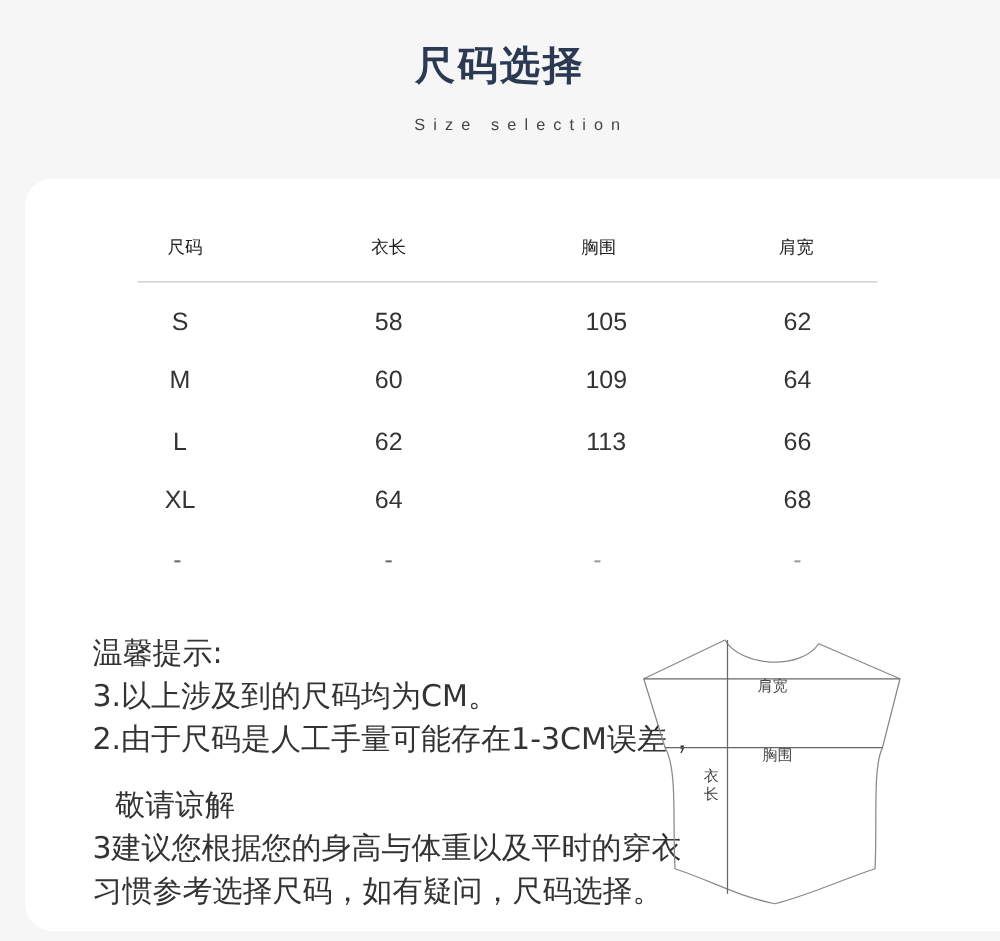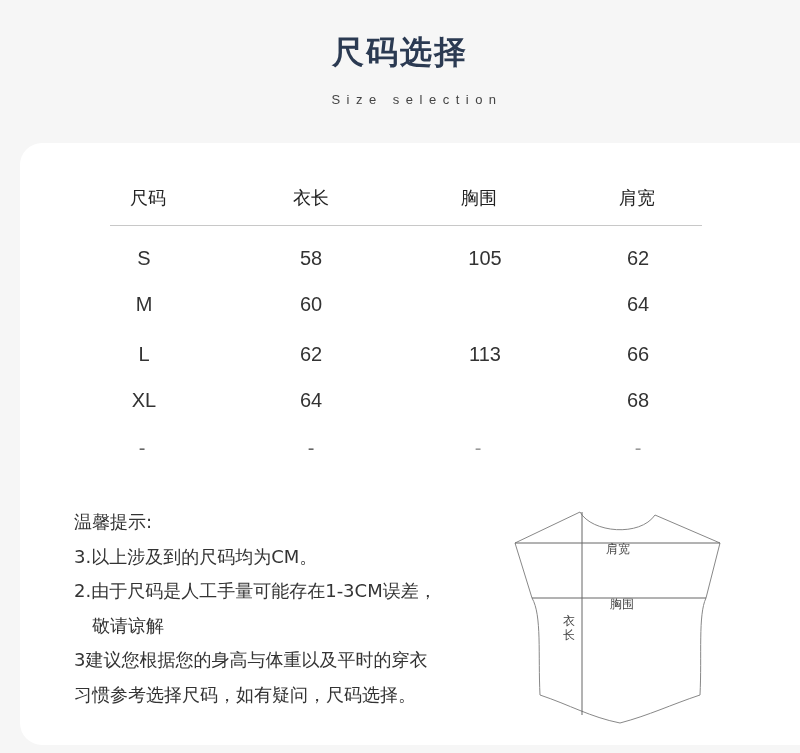--- a/index.html
+++ b/index.html
@@ -2,27 +2,27 @@
 <html><head>
 <meta charset="utf-8">
 <style>
   html,body{margin:0;padding:0;}
   body{width:800px;height:753px;background:#f6f6f6;position:relative;overflow:hidden;font-family:"DejaVu Sans","Liberation Sans",sans-serif;color:#222;}
   .title{position:absolute;top:24px;left:0;width:800px;text-align:center;font-size:32px;font-weight:bold;color:#2b3a52;letter-spacing:2px;line-height:56px;}
   .subtitle{position:absolute;top:92px;left:0;width:834px;text-align:center;font-size:13px;letter-spacing:6.5px;color:#444;font-family:"Liberation Sans",sans-serif;}
   .card{position:absolute;left:20px;top:143px;width:800px;height:602px;background:#fff;border-radius:22px;}
   .thead{position:absolute;top:186px;left:0;width:800px;height:24px;}
   .cell{position:absolute;width:120px;text-align:center;transform:translateX(-50%);}
-  .th{font-size:18px;color:#222;top:0;line-height:24px;}
+  .th{font-size:14px;color:#222;top:0;line-height:24px;}
   .rule{position:absolute;left:110px;top:225px;width:592px;height:1px;background:#c8c8c8;}
   .row{position:absolute;left:0;width:800px;height:28px;}
   .td{font-size:20px;color:#333;line-height:28px;top:0;font-family:"Liberation Sans",sans-serif;font-weight:300;}
-  .tips{position:absolute;left:74px;top:505px;font-size:18px;color:#333;line-height:34.5px;}
+  .tips{position:absolute;left:74px;top:505px;font-size:24px;color:#333;line-height:34.5px;}
   .tips div{white-space:nowrap;}
-  .indent{padding-left:18px;}
+  .indent{padding-left:18px;margin-top:18px;}
   .diagram{position:absolute;left:510px;top:505px;width:215px;height:220px;}
   .dlabel{position:absolute;font-size:12px;color:#444;}
 </style>
 </head>
 <body>
 
 <div class="title">尺码选择</div>
 <div class="subtitle">Size selection</div>
 
 <div class="card"></div>
@@ -37,20 +37,21 @@
 
 <div class="row" style="top:244px">
   <div class="cell td" style="left:144px">S</div>
   <div class="cell td" style="left:311px">58</div>
   <div class="cell td" style="left:485px">105</div>
   <div class="cell td" style="left:638px">62</div>
 </div>
 <div class="row" style="top:290px">
   <div class="cell td" style="left:144px">M</div>
   <div class="cell td" style="left:311px">60</div>
+  <div class="cell td" style="left:485px">109</div>
   <div class="cell td" style="left:638px">64</div>
 </div>
 <div class="row" style="top:340px">
   <div class="cell td" style="left:144px">L</div>
   <div class="cell td" style="left:311px">62</div>
   <div class="cell td" style="left:485px">113</div>
   <div class="cell td" style="left:638px">66</div>
 </div>
 <div class="row" style="top:386px">
   <div class="cell td" style="left:144px">XL</div>

